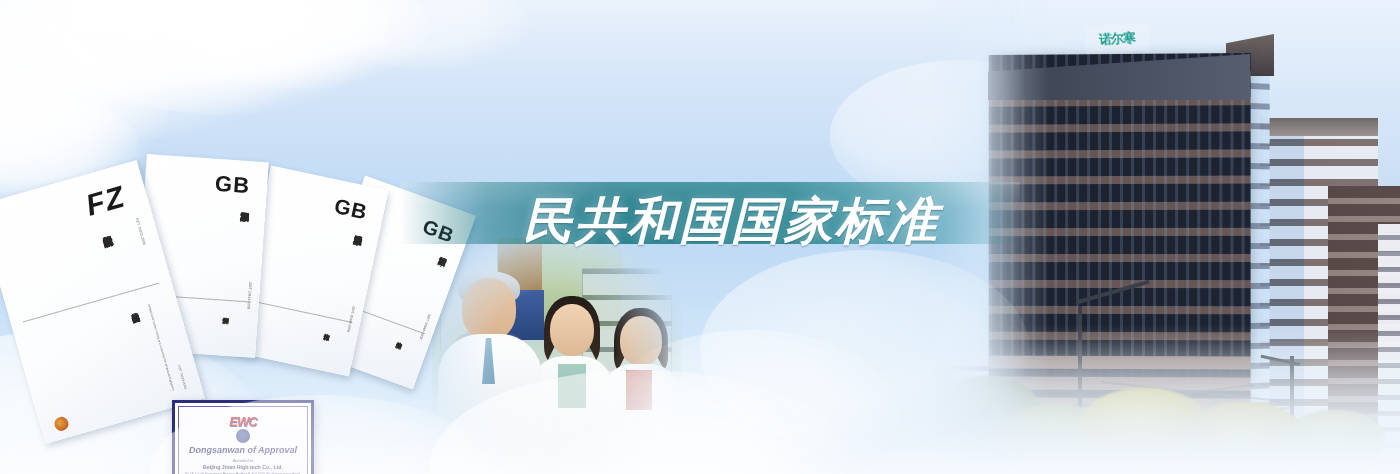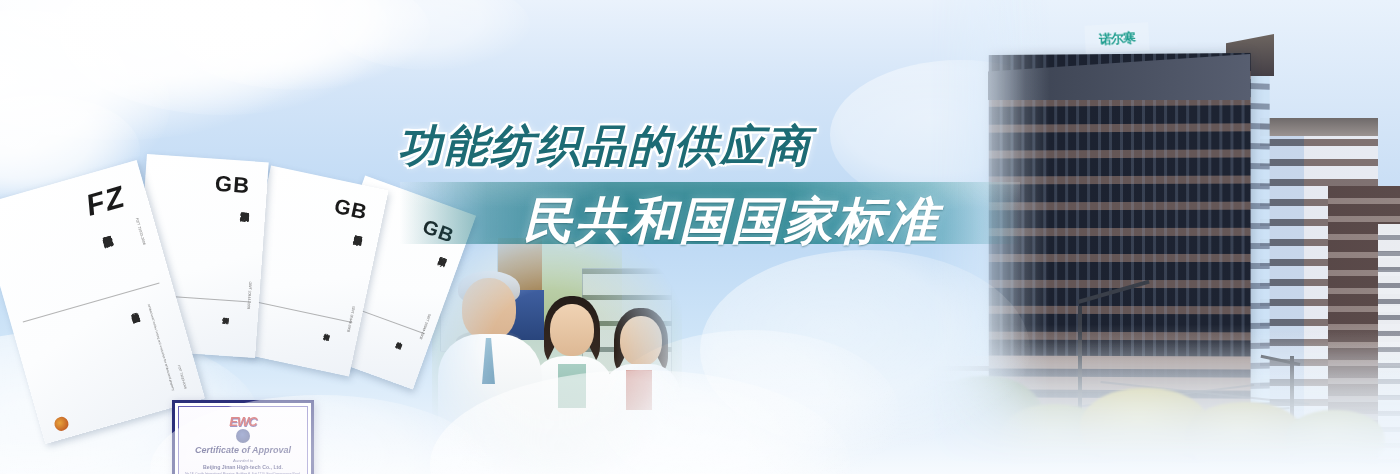--- a/index.html
+++ b/index.html
@@ -594,32 +594,31 @@
       <div style="position:absolute; left:14px; bottom:8px; width:14px; height:14px; border-radius:50%;
                   background:radial-gradient(circle at 40% 40%,#e8a33c,#b4461f);"></div>
       <div class="dsub" style="right:14px; bottom:14px; font-size:3.2px; writing-mode:vertical-rl;">FZ/T 73023-2006</div>
     </div>
 
     <div id="cert">
       <div class="inner">
 
         <div class="ewc">EWC</div>
         <div class="seal-top"></div>
-        <div class="coa">Certificate of Approval</div>
+        <div class="coa">Dongsanwan of Approval</div>
         <div class="awarded">Awarded to</div>
         <div class="company">Beijing Jinan High-tech Co., Ltd.</div>
         <div class="addr">No.18, Castle International Mansion, Building A, Suit 1210, East Dongsanwan Road, Haidian District, Beijing, P.R. China</div>
 
       </div>
     </div>
   </div>
 
   <div class="cloudlayer">
     <div class="cl c7"></div>
   </div>
 
   <div id="headline">
     <div class="band"></div>
-    <div class="line1">功能纺织品的供应商</div>
     <div class="line2">民共和国国家标准</div>
   </div>
 
 </div>
 
 </body></html>

